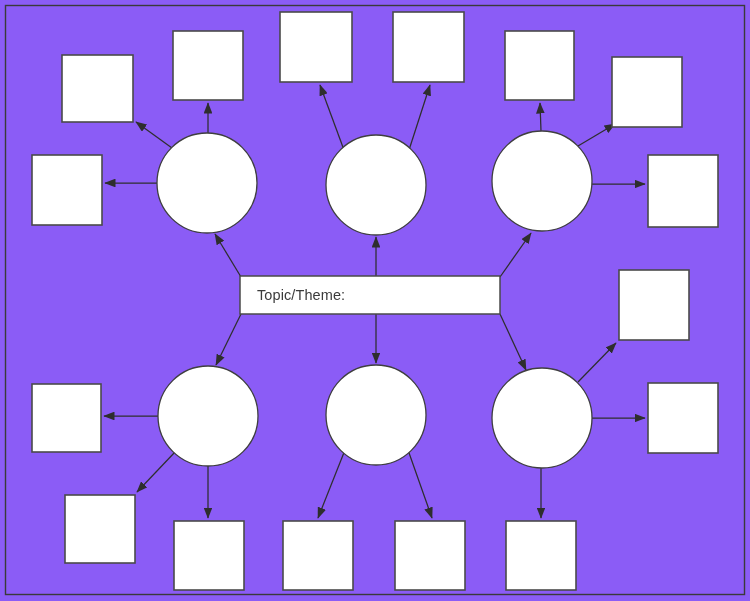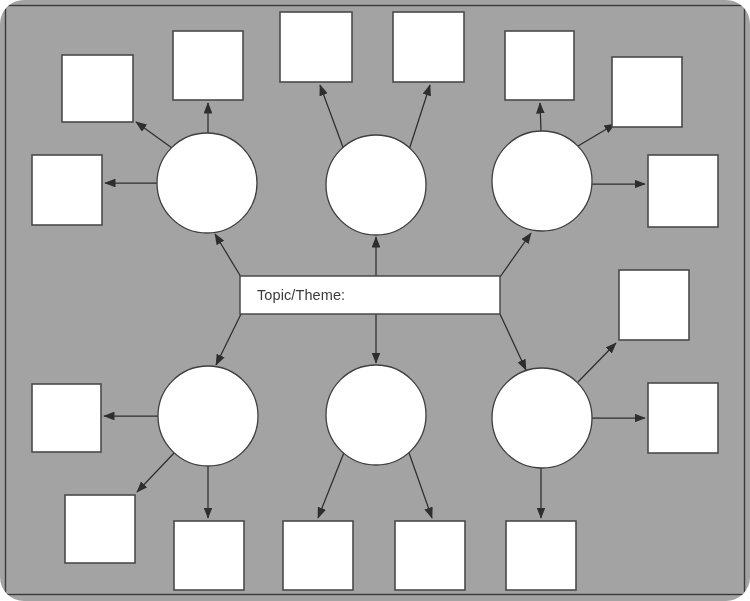--- a/index.html
+++ b/index.html
@@ -8,23 +8,22 @@
     padding: 0;
     background: #ffffff;
   }
   body {
     font-family: "Liberation Sans", sans-serif;
   }
   #page {
     position: relative;
     width: 750px;
     height: 601px;
-    background: #a3a3a3;
+    background: #8b5cf6;
     overflow: hidden;
-    border-radius: 24px;
   }
   #map-svg {
     position: absolute;
     left: 0;
     top: 0;
     width: 750px;
     height: 601px;
     display: block;
   }
   .frame-rect {

